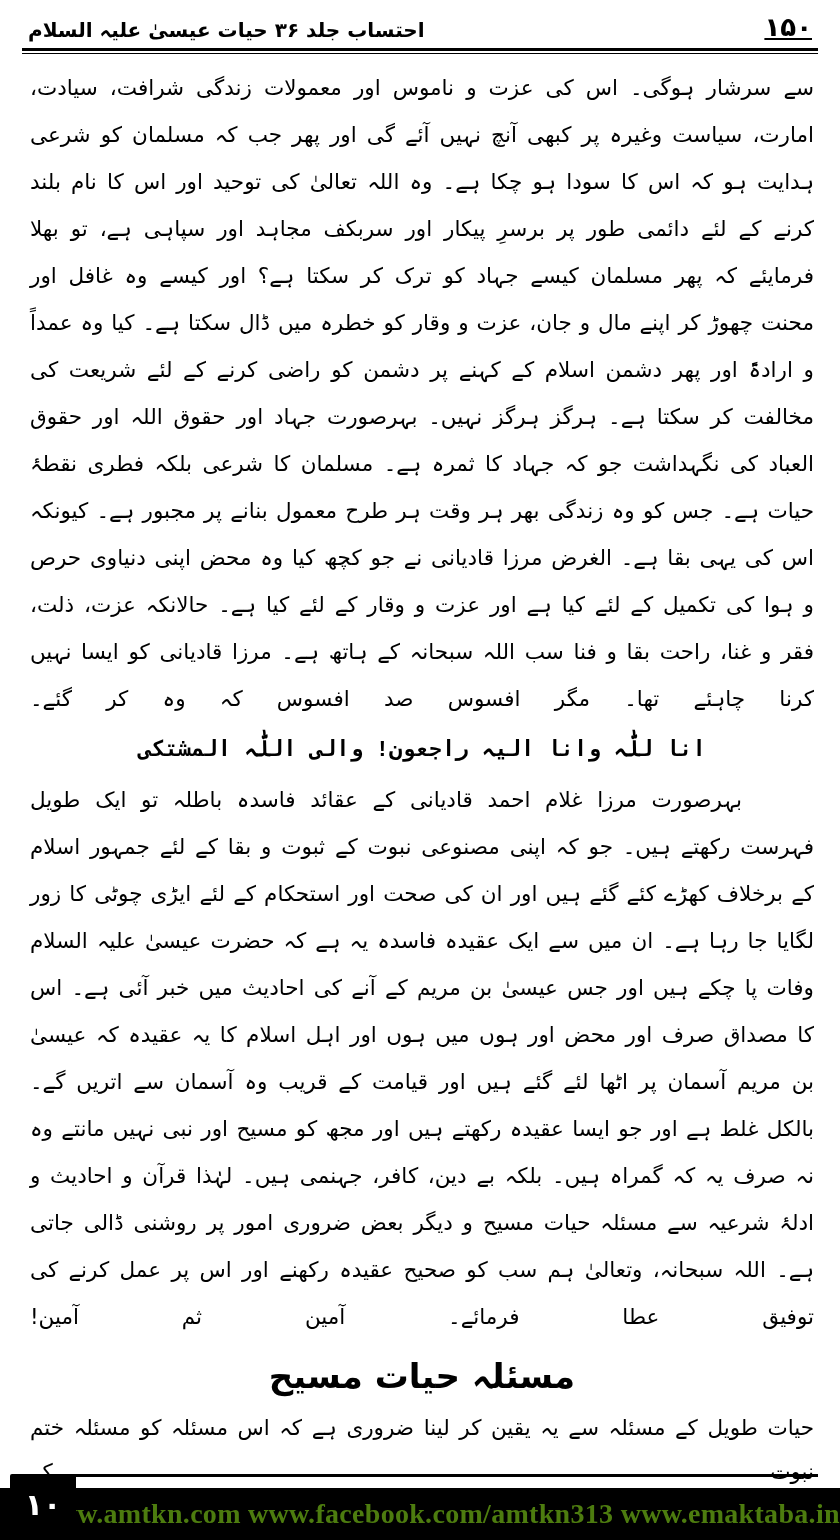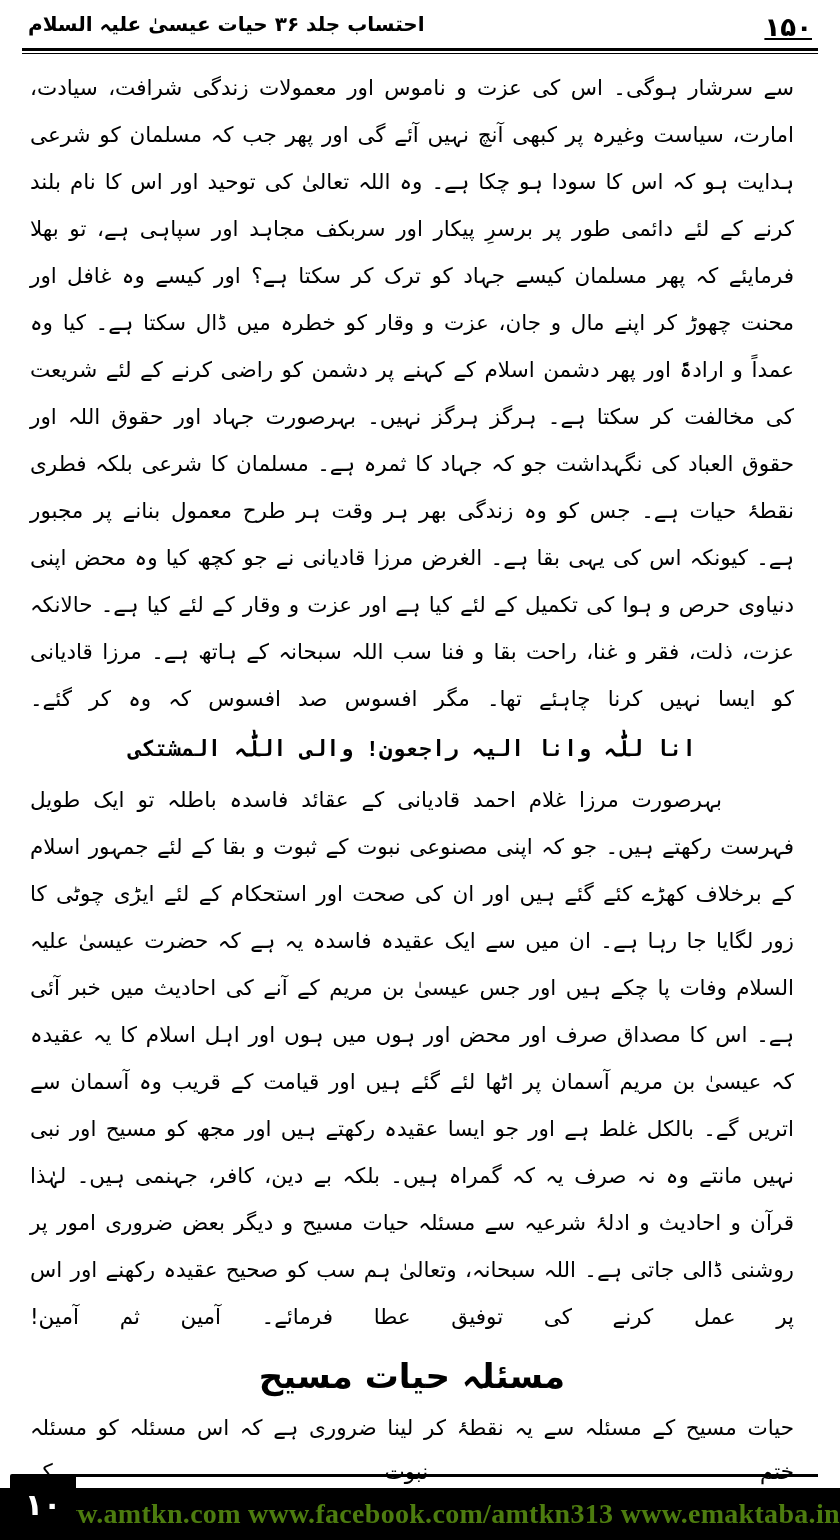--- a/index.html
+++ b/index.html
@@ -22,21 +22,21 @@
     display: flex;
     flex-direction: column;
     padding: 0;
     box-sizing: border-box;
   }
 
   
   .header {
     display: flex;
     flex-direction: row-reverse;
-    align-items: flex-start;
+    align-items: flex-end;
     justify-content: space-between;
     padding: 12px 28px 4px 28px;
     box-sizing: border-box;
     width: 100%;
   }
   .header-right {
     direction: rtl;
     font-family: "DejaVu Sans", sans-serif;
     font-size: 20px;
     font-weight: 700;
@@ -67,21 +67,21 @@
   .rule-thin {
     width: calc(100% - 44px);
     margin: 2px auto 0 auto;
     border-top: 1px solid #000;
     height: 0;
   }
 
   
   .content {
     flex: 1 1 auto;
-    padding: 10px 46px 0 30px;
+    padding: 10px 26px 0 30px;
     box-sizing: border-box;
     direction: rtl;
     text-align: justify;
     text-align-last: justify;
   }
 
   .para {
     font-family: "DejaVu Sans", sans-serif;
     font-size: 21.5px;
     line-height: 47px;
@@ -198,21 +198,21 @@
   <div class="content">
 
     <p class="para">سے سرشار ہوگی۔ اس کی عزت و ناموس اور معمولات زندگی شرافت، سیادت، امارت، سیاست وغیرہ پر کبھی آنچ نہیں آئے گی اور پھر جب کہ مسلمان کو شرعی ہدایت ہو کہ اس کا سودا ہو چکا ہے۔ وہ اللہ تعالیٰ کی توحید اور اس کا نام بلند کرنے کے لئے دائمی طور پر برسرِ پیکار اور سربکف مجاہد اور سپاہی ہے، تو بھلا فرمایئے کہ پھر مسلمان کیسے جہاد کو ترک کر سکتا ہے؟ اور کیسے وہ غافل اور محنت چھوڑ کر اپنے مال و جان، عزت و وقار کو خطرہ میں ڈال سکتا ہے۔ کیا وہ عمداً و ارادۃً اور پھر دشمن اسلام کے کہنے پر دشمن کو راضی کرنے کے لئے شریعت کی مخالفت کر سکتا ہے۔ ہرگز ہرگز نہیں۔ بہرصورت جہاد اور حقوق اللہ اور حقوق العباد کی نگہداشت جو کہ جہاد کا ثمرہ ہے۔ مسلمان کا شرعی بلکہ فطری نقطۂ حیات ہے۔ جس کو وہ زندگی بھر ہر وقت ہر طرح معمول بنانے پر مجبور ہے۔ کیونکہ اس کی یہی بقا ہے۔ الغرض مرزا قادیانی نے جو کچھ کیا وہ محض اپنی دنیاوی حرص و ہوا کی تکمیل کے لئے کیا ہے اور عزت و وقار کے لئے کیا ہے۔ حالانکہ عزت، ذلت، فقر و غنا، راحت بقا و فنا سب اللہ سبحانہ کے ہاتھ ہے۔ مرزا قادیانی کو ایسا نہیں کرنا چاہئے تھا۔ مگر افسوس صد افسوس کہ وہ کر گئے۔</p>
 
     <p class="centered">انا للّٰہ وانا الیہ راجعون! والی اللّٰہ المشتکی</p>
 
     <p class="para indent-first">بہرصورت مرزا غلام احمد قادیانی کے عقائد فاسدہ باطلہ تو ایک طویل فہرست رکھتے ہیں۔ جو کہ اپنی مصنوعی نبوت کے ثبوت و بقا کے لئے جمہور اسلام کے برخلاف کھڑے کئے گئے ہیں اور ان کی صحت اور استحکام کے لئے ایڑی چوٹی کا زور لگایا جا رہا ہے۔ ان میں سے ایک عقیدہ فاسدہ یہ ہے کہ حضرت عیسیٰ علیہ السلام وفات پا چکے ہیں اور جس عیسیٰ بن مریم کے آنے کی احادیث میں خبر آئی ہے۔ اس کا مصداق صرف اور محض اور ہوں میں ہوں اور اہل اسلام کا یہ عقیدہ کہ عیسیٰ بن مریم آسمان پر اٹھا لئے گئے ہیں اور قیامت کے قریب وہ آسمان سے اتریں گے۔ بالکل غلط ہے اور جو ایسا عقیدہ رکھتے ہیں اور مجھ کو مسیح اور نبی نہیں مانتے وہ نہ صرف یہ کہ گمراہ ہیں۔ بلکہ بے دین، کافر، جہنمی ہیں۔ لہٰذا قرآن و احادیث و ادلۂ شرعیہ سے مسئلہ حیات مسیح و دیگر بعض ضروری امور پر روشنی ڈالی جاتی ہے۔ اللہ سبحانہ، وتعالیٰ ہم سب کو صحیح عقیدہ رکھنے اور اس پر عمل کرنے کی توفیق عطا فرمائے۔ آمین ثم آمین!</p>
 
     <h2 class="heading">مسئلہ حیات مسیح</h2>
 
-    <p class="para tail">حیات مسیح کے مسئلہ سے یہ نقطۂ کر لینا ضروری ہے کہ اس مسئلہ کو مسئلہ ختم نبوت کے</p>
+    <p class="para tail">حیات طویل کے مسئلہ سے یہ یقین کر لینا ضروری ہے کہ اس مسئلہ کو مسئلہ ختم نبوت کے</p>
 
   </div>
 
   <div class="footer">
     <div class="footer-inner">
       <div class="footer-top-rule"></div>
       <div class="footer-bar">
         <div class="footer-urls">www.amtkn.com  www.facebook.com/amtkn313  www.emaktaba.info</div>
       </div>
       <div class="page-number">۱۰</div>

